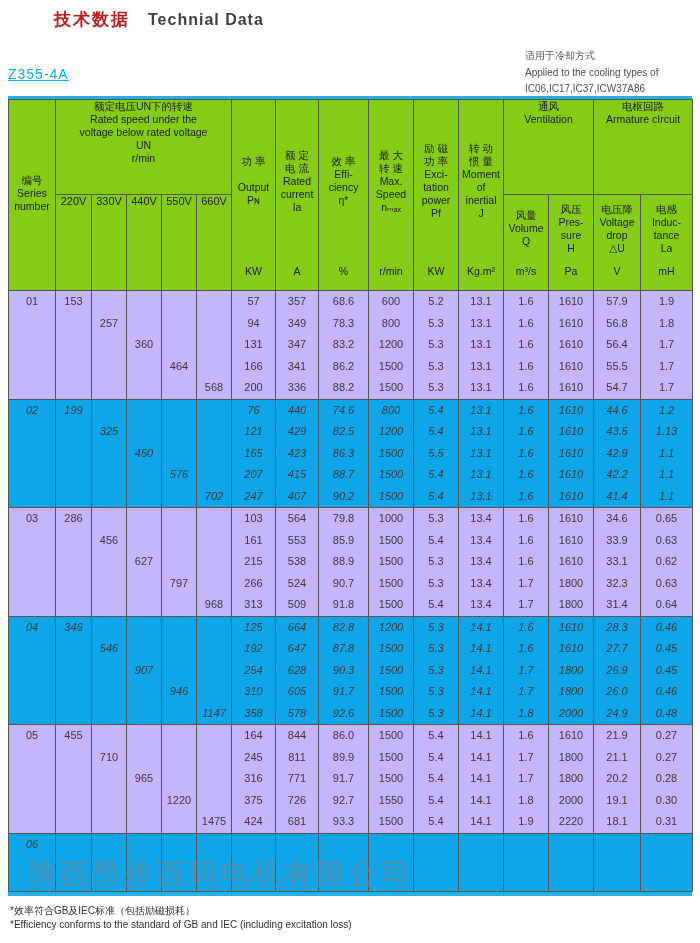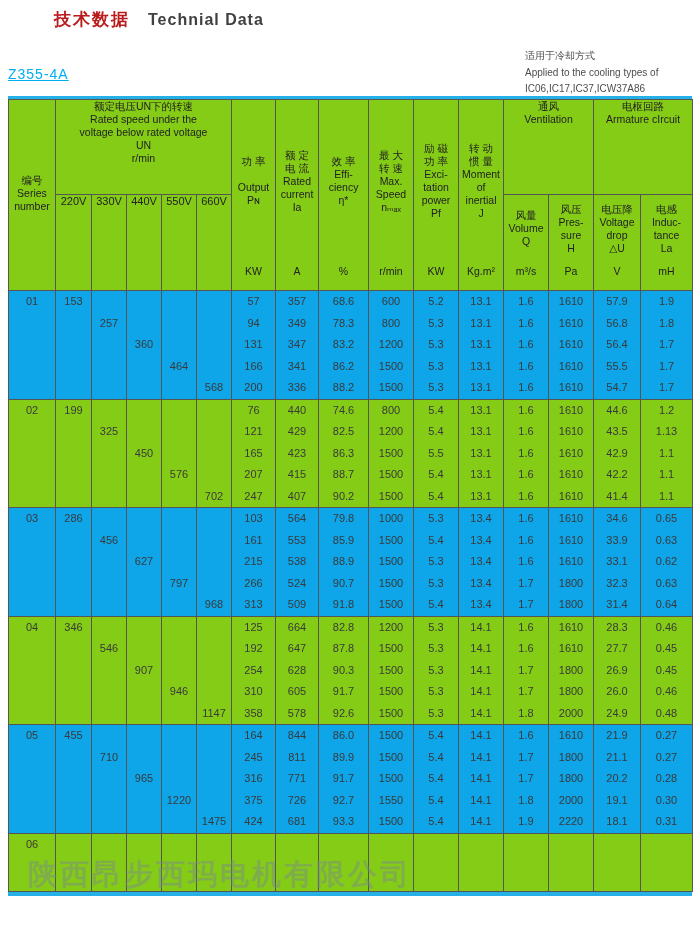--- a/index.html
+++ b/index.html
@@ -22,22 +22,22 @@
   .dtable thead th{background:#84cc16;font-weight:normal;}
   .hwrap{display:flex;flex-direction:column;width:100%;}
   .hlabel{flex:1;display:flex;align-items:center;justify-content:center;text-align:center;
           white-space:pre-line;font-size:10.5px;line-height:13px;color:#222;}
   .hunit{height:25px;line-height:18px;font-size:10.5px;text-align:center;color:#222;}
   .h-full .hwrap{height:187px;}
   .h-sub .hwrap{height:92px;}
   .h-group{font-size:10.5px;line-height:13px;text-align:center;white-space:pre-line;color:#222;}
   .h-volt{font-size:11px;text-align:center;color:#222;}
 
-  .g-white{background:#0ea5e9;}
-  .g-gray{background:#84cc16;}
+  .g-white{background:#c4b5fd;}
+  .g-gray{background:#0ea5e9;font-style:italic;}
   .cline{height:21.5px;line-height:21.5px;font-size:11px;color:#3a3a3a;text-align:center;
          white-space:nowrap;}
 
   .footnote{position:absolute;left:10px;top:904px;font-size:10px;line-height:13.5px;
             color:#2e2e2e;white-space:pre-line;}
 
   .wm1{position:absolute;left:28px;top:855px;font-size:29px;letter-spacing:3px;
        color:rgba(125,136,142,0.45);font-weight:bold;z-index:5;white-space:nowrap;}
   .wm2{position:absolute;left:22px;top:892px;font-size:26px;letter-spacing:5px;
        color:rgba(150,158,163,0.40);z-index:5;white-space:nowrap;}
@@ -825,14 +825,16 @@
             <td>
               <div class="cline"></div>
             </td>
           </tr>
         </tbody>
     </table>
   </div>
 
   <div class="wm1">陕西昂步西玛电机有限公司</div>
 
+  <div class="footnote">*效率符合GB及IEC标准（包括励磁损耗）
+*Efficiency conforms to the standard of GB and IEC (including excitation loss)</div>
 
 </div>
 
 </body></html>

